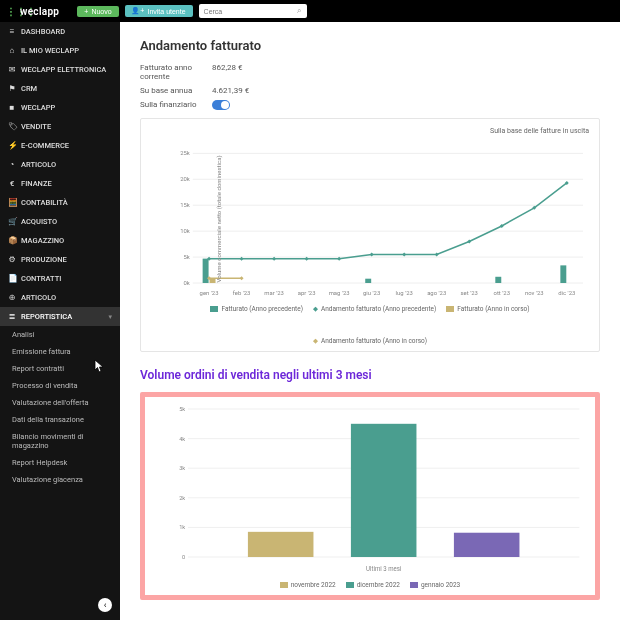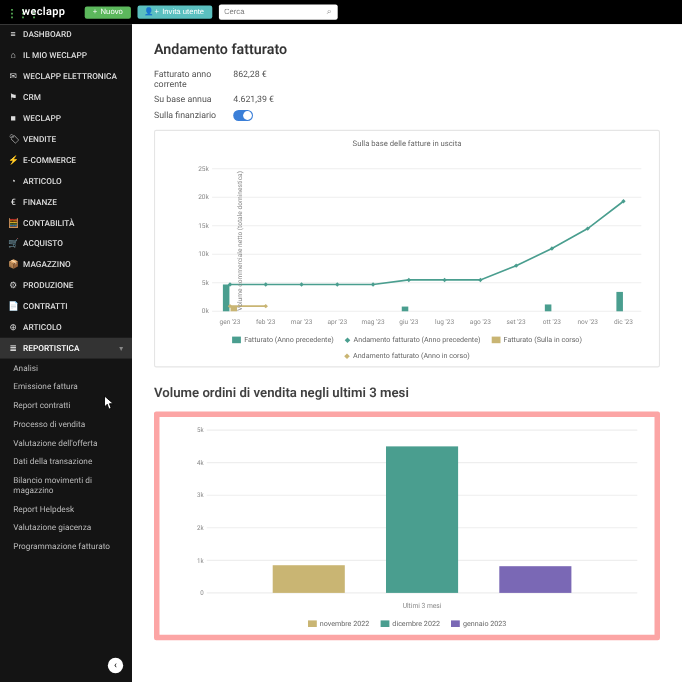--- a/index.html
+++ b/index.html
@@ -26,27 +26,27 @@
 .main { flex: 1; background: #fff; overflow-y: auto; padding: 16px 20px; }
 .main::-webkit-scrollbar { width: 4px; }
 .main::-webkit-scrollbar-thumb { background: #ccc; }
 h1 { font-size: 13px; font-weight: 600; color: #333; margin-bottom: 10px; }
 .kv-row { display: flex; font-size: 8px; color: #555; margin-bottom: 5px; }
 .kv-label { width: 72px; }
 .kv-val { }
 .toggle { width: 18px; height: 10px; background: #3b7fd8; border-radius: 5px; position: relative; cursor: pointer; }
 .toggle::after { content: ''; width: 8px; height: 8px; background: #fff; border-radius: 50%; position: absolute; top: 1px; right: 1px; }
 .chart-card { border: 1px solid #e5e5e5; border-radius: 2px; margin-top: 8px; padding: 8px 10px 6px 10px; }
-.chart-title { text-align: center; font-size: 7px; color: #666; margin-bottom: 4px; }
+.chart-title { text-align: right; font-size: 7px; color: #666; margin-bottom: 4px; }
 .chart-area { position: relative; height: 160px; margin-left: 22px; }
 .ylabel { position: absolute; left: -18px; top: 50%; transform: translateY(-50%) rotate(-90deg); transform-origin: center; font-size: 6px; color: #888; white-space: nowrap; }
-.legend { display: flex; flex-wrap: wrap; justify-content: center; gap: 6px 10px; margin-top: 6px; font-size: 6.5px; color: #666; }
+.legend { display: flex; flex-wrap: wrap; justify-content: center; gap: 24px 10px; margin-top: 6px; font-size: 6.5px; color: #666; }
 .legend-item { display: flex; align-items: center; gap: 3px; }
 .legend-sw { width: 8px; height: 6px; }
-h2 { font-size: 12px; font-weight: 600; color: #404040; margin: 16px 0 10px 0; }
+h2 { font-size: 12px; font-weight: 600; color: #6d28d9; margin: 16px 0 10px 0; }
 .chart2-area { position: relative; height: 170px; margin-left: 18px; }
 .cursor { position: absolute; pointer-events: none; font-size: 11px; color: #000; }
 </style>
 </head>
 <body>
 
 <div class="topbar">
   <div class="logo">
     <span class="logo-mark">⋮⋮⋮</span>
     <span class="logo-text">weclapp</span>
@@ -138,21 +138,20 @@
     <div id="sb-subs">
         <div class="sb-sub">Analisi</div>
         <div class="sb-sub">Emissione fattura</div>
         <div class="sb-sub">Report contratti</div>
         <div class="sb-sub">Processo di vendita</div>
         <div class="sb-sub">Valutazione dell'offerta</div>
         <div class="sb-sub">Dati della transazione</div>
         <div class="sb-sub">Bilancio movimenti di magazzino</div>
         <div class="sb-sub">Report Helpdesk</div>
         <div class="sb-sub">Valutazione giacenza</div>
-        <div class="sb-sub">Programmazione fatturato</div>
       </div>
     <div class="collapse-btn">‹</div>
   </div>
 
   <div class="main">
     <h1>Andamento fatturato</h1>
     <div class="kv-row">
       <span class="kv-label">Fatturato anno corrente</span>
       <span class="kv-val">862,28 €</span>
     </div>
@@ -221,21 +220,21 @@
           <div class="legend-item">
             <span class="legend-sw" style="background:#4a9e8f"></span>
             <span>Fatturato (Anno precedente)</span>
           </div>
           <div class="legend-item">
             <span style="color:#4a9e8f">◆</span>
             <span>Andamento fatturato (Anno precedente)</span>
           </div>
           <div class="legend-item">
             <span class="legend-sw" style="background:#c9b573"></span>
-            <span>Fatturato (Sulla in corso)</span>
+            <span>Fatturato (Anno in corso)</span>
           </div>
           <div class="legend-item">
             <span style="color:#c9b573">◆</span>
             <span>Andamento fatturato (Anno in corso)</span>
           </div>
         </div>
     </div>
 
     <h2>Volume ordini di vendita negli ultimi 3 mesi</h2>
     <div class="chart-card" style="border:5px solid #fca5a5;">

